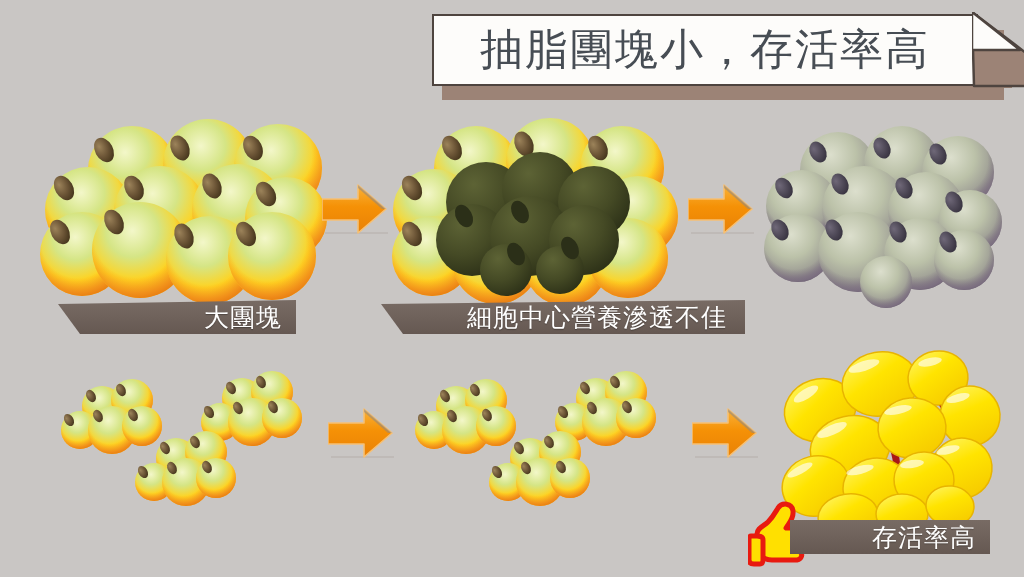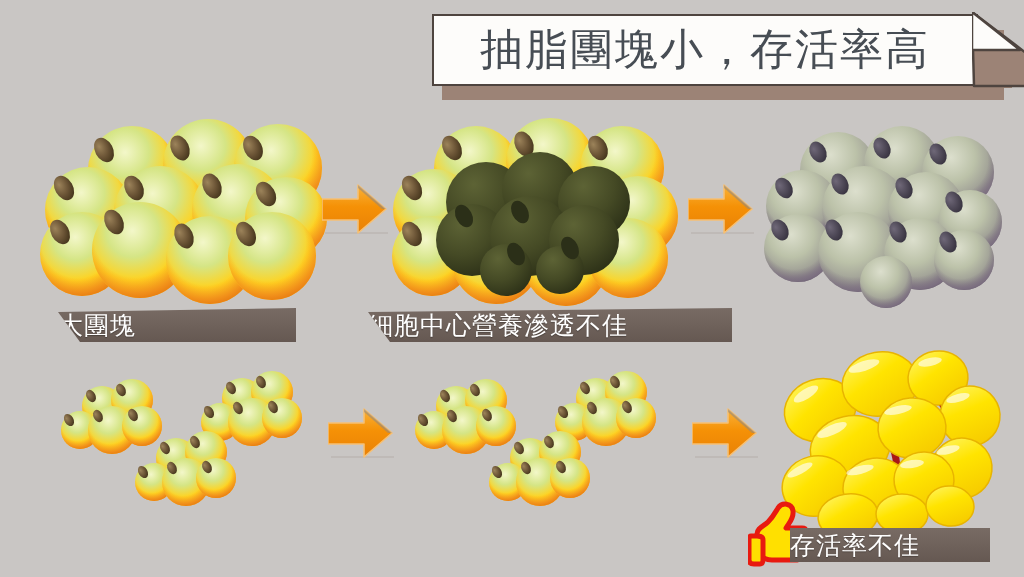--- a/index.html
+++ b/index.html
@@ -39,24 +39,23 @@
     font-size:43px;letter-spacing:2px;color:#474d54;
     font-family:"DejaVu Sans","Liberation Sans",sans-serif;
     white-space:nowrap;
   }
 
   
   .ribbon{
     position:absolute;height:34px;
     background:linear-gradient(180deg,#786b64 0%,#6e615a 55%,#655852 100%);
     clip-path:polygon(0 4px, 100% 0, 100% 100%, 22px 100%);
-    display:flex;align-items:center;justify-content:flex-start;
+    display:flex;align-items:center;justify-content:flex-end;
     box-sizing:border-box;padding-right:14px;
     box-shadow:2px 3px 4px rgba(0,0,0,.22);
-    margin-top:8px;
   }
   .ribbon span{
     color:#fff;font-size:25px;letter-spacing:1px;white-space:nowrap;
     font-family:"DejaVu Sans","Liberation Sans",sans-serif;
     text-shadow:0 1px 1px rgba(0,0,0,.3);
   }
   .ribbon.wide span{padding-right:4px;}
 
   
   .arrow{position:absolute;width:66px;height:56px;}
@@ -279,21 +278,21 @@
         <ellipse cx="180" cy="112" rx="8" ry="11" transform="rotate(-28 180 112)" fill="url(#deadnuc)"></ellipse>
         <circle cx="118" cy="152" r="26" fill="url(#deadg)"></circle>
           <circle cx="118" cy="152" r="26" fill="url(#deadrim)"></circle>
       </g>
     </svg>
   </div>
 
   <div class="ribbon" style="left:58px;top:300px;width:238px;">
     <span>大團塊</span>
   </div>
-  <div class="ribbon wide" style="left:368px;top:300px;width:364px;">
+  <div class="ribbon wide" style="left:381px;top:300px;width:364px;">
     <span>細胞中心營養滲透不佳</span>
   </div>
 
   <div class="cluster" style="left:58px;top:368px;">
     <svg width="250" height="140" viewBox="0 0 250 140">
       <g>
 
         <g>
           <circle cx="44" cy="38" r="20" fill="url(#fatg)"></circle>
             <circle cx="44" cy="38" r="20" fill="url(#fatrim)"></circle>
@@ -474,16 +473,16 @@
   <svg class="thumb" style="left:748px;top:498px;" viewBox="0 0 62 74">
     <g stroke="#e81a10" stroke-width="5" stroke-linejoin="round" stroke-linecap="round" fill="#ffe000">
       <path d="M30,10 C34,4 44,5 45,13 C46,21 40,26 38,30 L54,30 C59,30 60,36 55,38
                C59,39 59,45 54,46 C58,48 57,53 52,54 C55,56 54,61 49,62
                L24,62 C14,62 9,55 9,46 L9,36 C9,30 16,28 20,24 C25,19 27,15 30,10 Z"></path>
       <path d="M9,38 L3,38 C1,38 1,40 1,42 L1,62 C1,65 3,66 6,66 L12,66 C14,66 15,64 15,62 L15,42 C15,39 12,38 9,38 Z"></path>
     </g>
   </svg>
 
   <div class="ribbon" style="left:790px;top:520px;width:200px;clip-path:polygon(0 0,100% 0,100% 100%,0 100%);">
-    <span>存活率不佳</span>
+    <span>存活率高</span>
   </div>
 
 </div>
 
 </body></html>

